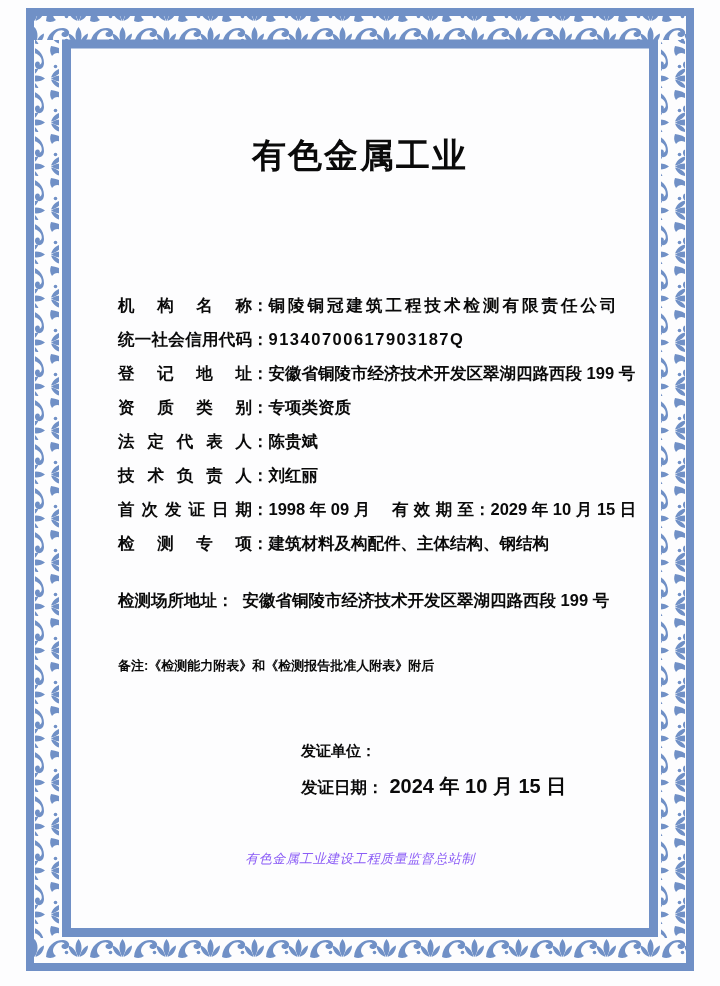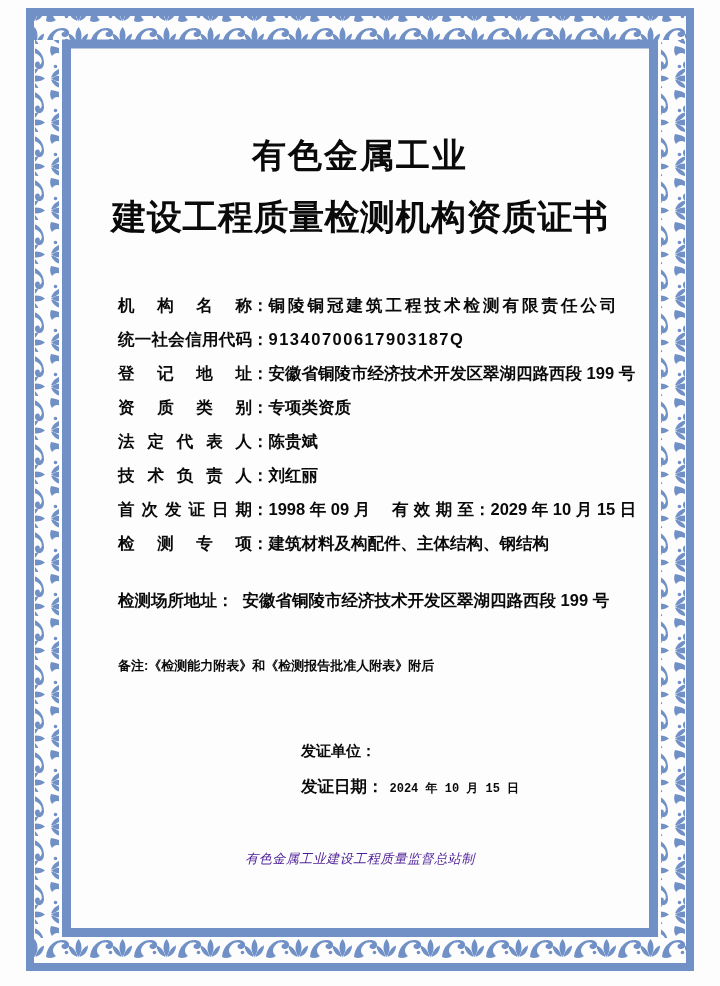--- a/index.html
+++ b/index.html
@@ -29,23 +29,23 @@
   .colon{display:inline-block;}
   .val{}
   .sp{letter-spacing:3px;}
   .code{letter-spacing:1.5px;}
 
   .site{top:584px;left:118px;font-size:16.5px;font-weight:bold;line-height:32px;}
   .site .val{margin-left:9px;}
   .remark{top:651px;left:118px;font-size:13px;font-weight:bold;line-height:30px;}
   .issuer{top:736px;left:301px;font-size:15px;font-weight:bold;line-height:30px;}
   .issuedate{top:771px;left:301px;font-size:16.5px;font-weight:bold;line-height:30px;}
-  .serifval{font-family:Liberation Mono, monospace;font-size:12px;font-weight:bold;margin-left:6px;}
+  .serifval{font-family:Liberation Sans, sans-serif;font-size:20px;font-weight:bold;margin-left:6px;}
   .stamp{top:846px;font-size:13px;font-weight:500;letter-spacing:0.5px;line-height:26px;
-         font-family:"Liberation Serif", serif;font-style:italic;color:#4c1d95;}
+         font-family:"Liberation Serif", serif;font-style:italic;color:#8b5cf6;}
 </style>
 </head>
 <body>
 
 <div class="page">
 
   <svg class="frame" width="720" height="986" viewBox="0 0 720 986" aria-hidden="true">
     <defs>
       <g id="motif" class="bfill" fill="#7090c6">
         <path d="M2 21 C3 10 10 4 19 4 C24 4 26.5 8 24.5 11 C22.5 14 17.5 13.5 17.5 10.5 C17.5 8.5 19.5 7.5 20.5 8.5 C20.5 5.5 15 5.5 12 8.5 C8 12.5 8 17 12 20 C9 22.3 5 22.3 2 21 Z"></path>
@@ -66,21 +66,20 @@
 
     <rect class="bstroke" x="66.5" y="44" width="587" height="888.5" fill="none" stroke-width="9" stroke="#7090c6"></rect>
 
     <rect x="34" y="16" width="652" height="24" fill="url(#patH)"></rect>
     <rect x="34" y="939" width="652" height="24" fill="url(#patH)"></rect>
     <rect x="35" y="40" width="24" height="898" fill="url(#patV)"></rect>
     <rect x="661" y="40" width="24" height="898" fill="url(#patV)"></rect>
   </svg>
 
   <div class="block center title1">有色金属工业</div>
-  <div class="block center title2">建设工程质量检测机构资质证书</div>
 
 
   <div class="block body-rows">
 
     <div class="row"><span class="jl">
           <span>机</span>
           <span>构</span>
           <span>名</span>
           <span>称</span>
         </span><span class="colon">：</span><span class="val sp">铜陵铜冠建筑工程技术检测有限责任公司</span></div>

